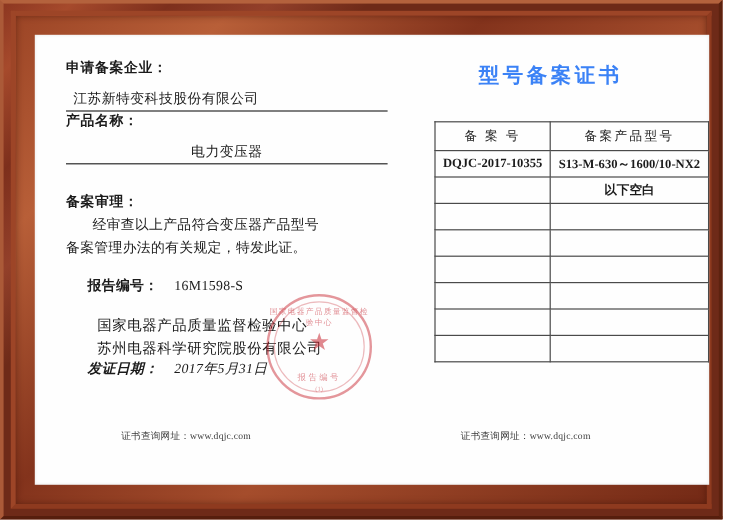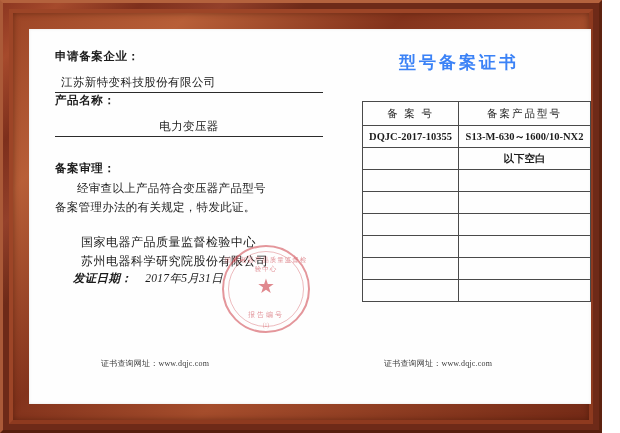--- a/index.html
+++ b/index.html
@@ -289,20 +289,24 @@
       </div>
 
       <div id="review-block">
         <div class="field-label">备案审理：</div>
         <div id="review-body">
           <span class="indent">经审查以上产品符合变压器产品型号</span>
           <span>备案管理办法的有关规定，特发此证。</span>
         </div>
       </div>
 
+      <div id="report-row">
+        <span class="rlabel">报告编号：</span>
+        <span class="rvalue">16M1598-S</span>
+      </div>
 
       <div id="issuer-block">
         <div>国家电器产品质量监督检验中心</div>
         <div>苏州电器科学研究院股份有限公司</div>
       </div>
 
       <div id="date-row">
         <span class="dlabel">发证日期：</span>
         <span class="dvalue">2017年5月31日</span>
       </div>

